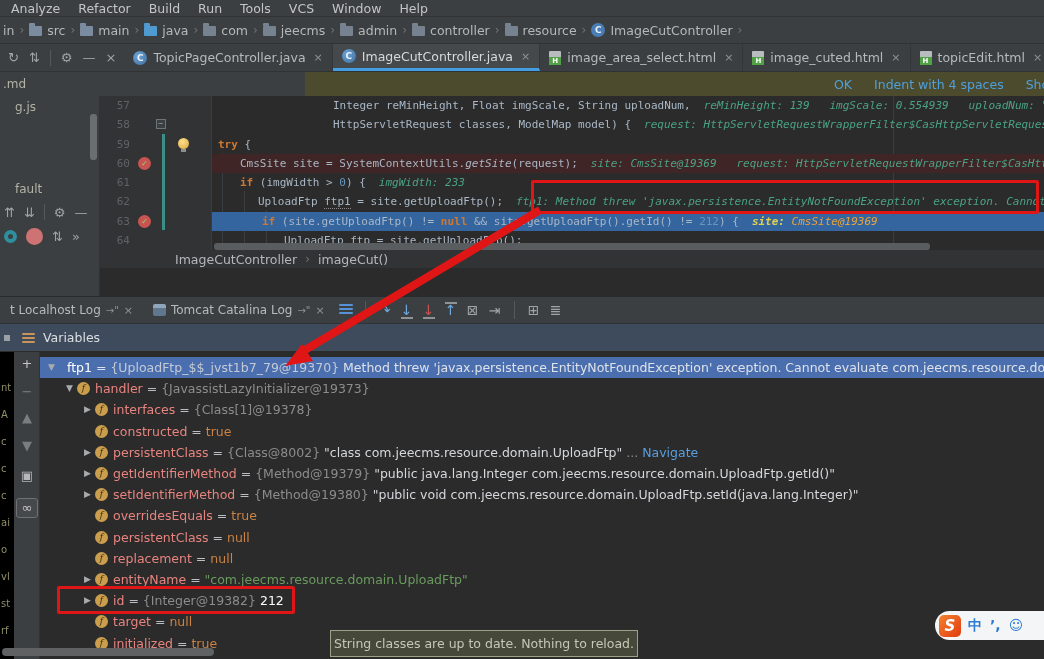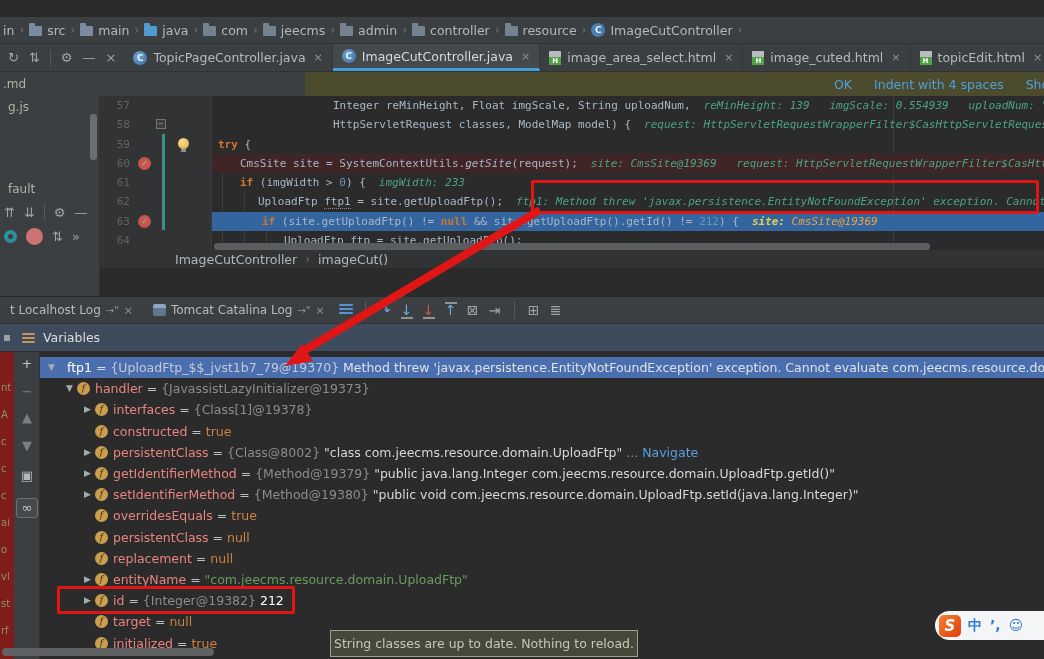--- a/index.html
+++ b/index.html
@@ -45,21 +45,21 @@
 .fi-html span{background:#51a146}
 
 #bannerband{left:0;top:72px;width:1044px;height:24px;background:#3c3f41;z-index:4}
 #banner{position:absolute;left:305px;top:0;width:739px;height:24px;background:#4c4b2e;display:flex;align-items:center;font-size:12.5px;color:#c2c0a0}
 .banner-msg{margin-left:35px}
 #banner-actions{position:absolute;left:529px;top:0;height:24px;display:flex;align-items:center;gap:22px}
 .banner-link{color:#4da0dd;white-space:nowrap}
 .md-frag{position:absolute;left:3px;top:5px;font-size:12px;color:#b0b3a6}
 
 #leftstrip{left:0;top:96px;width:100px;height:200px;background:#3c3f41;border-right:1px solid #303233;z-index:3;font-size:12px;color:#b0b3a6}
-.ls-frag{position:absolute;left:8px}
+.ls-frag{position:absolute;left:15px}
 .ls-scroll{position:absolute;left:90px;top:18px;width:7px;height:46px;background:#6b6e70;border-radius:3px}
 .ls-iconrow{position:absolute;left:4px;top:108px;display:flex;align-items:center;gap:9px;color:#9fa4a7;font-size:13px}
 .ls-circles{position:absolute;left:4px;top:132px;display:flex;align-items:center;gap:9px}
 .ring{width:13px;height:13px;border-radius:50%;border:4px solid #2e8f9e}
 .lam{width:17px;height:17px;border-radius:50%;background:#cd7373;color:#fff;font-size:10px;text-align:center;line-height:17px}
 .gray-ic{color:#9fa4a7;font-size:13px}
 
 #editor{left:100px;top:96px;width:944px;height:154px;background:#2b2b2b;overflow:hidden;z-index:2}
 #gutterbg{position:absolute;left:0;top:0;width:112px;height:154px;background:#313335;border-right:1px solid #3a3d3f}
 .ed-row{position:absolute;left:0;width:944px;height:19px;line-height:19px;font-family:"DejaVu Sans Mono",monospace;font-size:11px;white-space:pre}
@@ -101,21 +101,21 @@
 .dtool .bart{display:inline-block;border-top:2px solid #8e9396;line-height:13px}
 .hamb{display:inline-block;width:14px}
 .hamb i{display:block;height:2px;background:#5693d6;margin:2px 0;border-radius:1px}
 
 #varheader{left:0;top:324px;width:1044px;height:28px;background:#3e4b5c;border-bottom:1px solid #2b2b2b;display:flex;align-items:center;font-size:12.5px;color:#dcdfe2;z-index:2}
 #varheader .sq{width:6px;height:6px;background:#9aa0a5;margin:0 12px 0 4px}
 .stack-ic{display:inline-block;width:13px;margin-right:8px}
 .stack-ic i{display:block;height:2px;background:#c9935a;margin:2px 0;border-radius:1px}
 
 #treewrap{left:0;top:352px;width:1044px;height:307px;background:#2b2b2b;overflow:hidden;z-index:2}
-#edgefrags{position:absolute;left:0;top:0;width:24px;height:307px;background:#7f1d1d;font-size:10px;color:#8f8f68;overflow:hidden}
+#edgefrags{position:absolute;left:0;top:0;width:24px;height:307px;background:#000000;font-size:10px;color:#8f8f68;overflow:hidden}
 #watchbar{position:absolute;left:14px;top:0;width:26px;height:307px;background:#3c3f41;border-right:1px solid #303233}
 .wtool{position:absolute;left:0;width:26px;text-align:center;font-size:13px}
 .wtool.boxed{left:2px;width:22px;height:20px;line-height:18px;border:1px solid #6e7274;border-radius:3px;background:#46494b}
 .tree-row{position:absolute;left:40px;width:1004px;height:21px;line-height:21px;font-size:12.5px;white-space:pre;display:flex;align-items:center}
 .tree-row.sel{background:#4B6EAF}
 .expander{display:inline-block;width:15px;font-size:9px;color:#a7abae;text-align:center;flex:none}
 .ficon{display:inline-block;width:13px;height:13px;border-radius:50%;background:#ca9e4c;color:#3b2f12;font-size:9px;font-style:italic;font-family:"DejaVu Serif",serif;line-height:13px;text-align:center;margin-right:5px;flex:none}
 .v-nm{color:#e8847f}
 .v-eq{color:#bcbec4}
 .v-ref{color:#8c8c8c}
@@ -137,20 +137,30 @@
 .ime-item{color:#2b7bd3;font-size:14px;font-weight:bold;white-space:nowrap}
 
 .redbox{border:3px solid #e01616;border-radius:2px;z-index:60;pointer-events:none}
 #arrow{left:0;top:0;width:1044px;height:659px;z-index:60;pointer-events:none}
 </style>
 </head>
 <body>
 
 <div id="app">
 
+  <div id="menubar" class="abs">
+      <span class="menu-item">Analyze</span>
+      <span class="menu-item">Refactor</span>
+      <span class="menu-item">Build</span>
+      <span class="menu-item">Run</span>
+      <span class="menu-item">Tools</span>
+      <span class="menu-item">VCS</span>
+      <span class="menu-item">Window</span>
+      <span class="menu-item">Help</span>
+    </div>
 
   <div id="navbar" class="abs">
     <span id="crumbs" style="display:flex;align-items:center">
         <span class="crumb">
           <span>in</span>
         </span>
         <span class="chev">›</span>
         <span class="crumb">
           <span class="ci folder"></span>
           <span>src</span>

